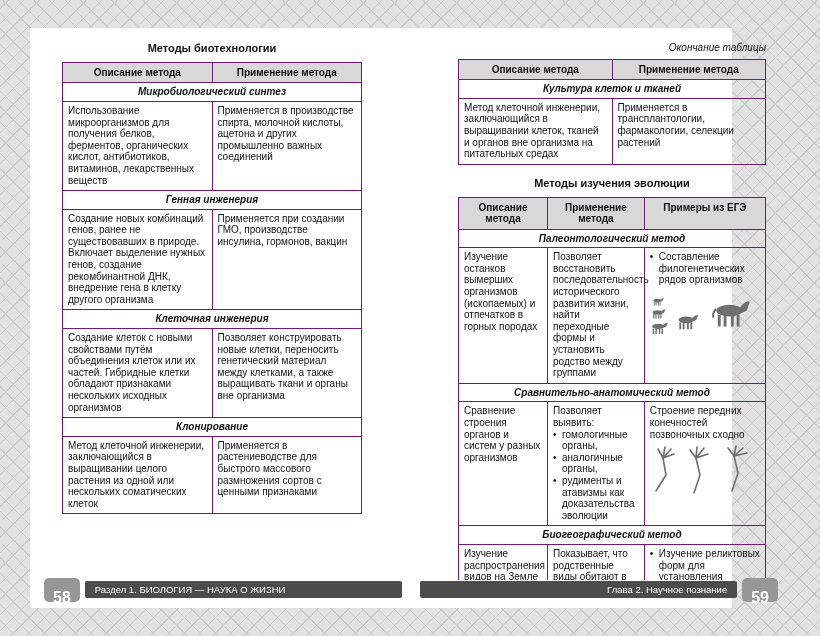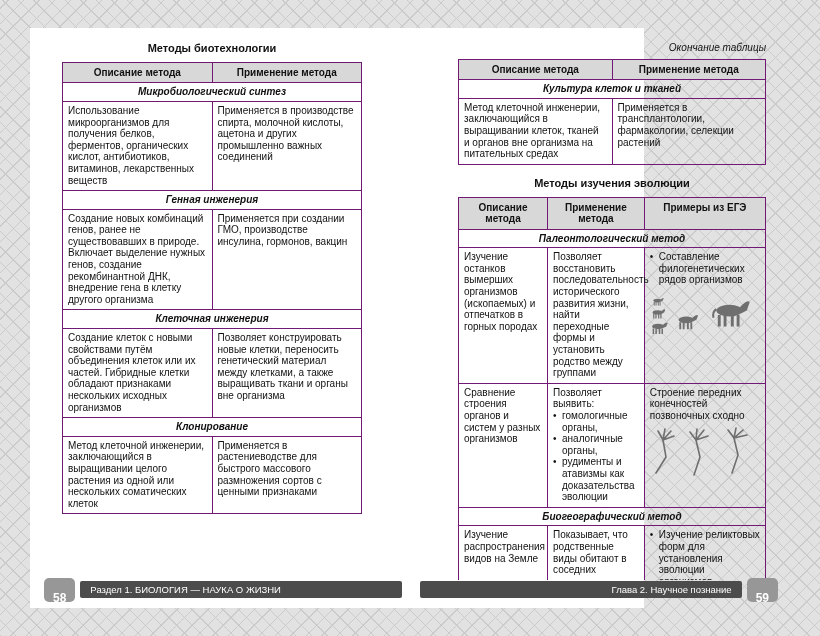--- a/index.html
+++ b/index.html
@@ -2,40 +2,40 @@
 <html lang="ru"><head>
 <meta charset="utf-8">
 <style>
   *{box-sizing:border-box;margin:0;padding:0}
   html,body{width:820px;height:636px}
   body{font-family:"Liberation Sans","DejaVu Sans",sans-serif;overflow:hidden;color:#111}
   .bg{position:relative;width:820px;height:636px;background-color:#e2e2e2;
       background-image:
         repeating-linear-gradient(45deg,#cbcbcb 0 1px,transparent 1px 11px),
         repeating-linear-gradient(-45deg,#cbcbcb 0 1px,transparent 1px 11px);}
-  .spread{position:absolute;left:30px;top:28px;width:614px;height:580px;background:#fff}
+  .spread{position:absolute;left:30px;top:28px;width:702px;height:580px;background:#fff}
   .col{position:absolute;font-size:10px;line-height:1.16}
   .col-left{left:32px;top:14px;width:300px;height:538px;overflow:hidden}
   .col-right{left:428px;top:14px;width:308px;height:538px;overflow:hidden}
   .tbl-title{font-size:11px;font-weight:bold;text-align:center;margin-bottom:7px}
   .note{font-style:italic;text-align:right;font-size:10px;margin-bottom:5px}
   table{border-collapse:collapse;width:100%;table-layout:fixed;border:1.5px solid #222}
   th,td{border:1px solid #701a75;vertical-align:top;padding:3px 5px 4px;font-size:10px;line-height:1.16;text-align:left}
   th{background:#d8d8d8;text-align:center;font-weight:bold;padding:4px 2px}
   td.sec{text-align:center;font-weight:bold;font-style:italic;padding:3px 2px}
   .ev-title{font-size:11px;font-weight:bold;text-align:center;margin:12px 0 7px}
   .brow{display:flex}
   .brow .mark{width:9px;flex:0 0 9px}
   .ill{display:block;margin:5px auto 0}
   .footer{position:absolute;top:553px;display:flex;align-items:center;gap:5px;height:17px}
   .footer-left{left:14px;width:358px}
   .footer-right{left:390px;width:358px}
   .bar{flex:1;background:#4c4c4c;color:#fff;font-weight:normal;font-size:9.5px;line-height:17px;height:17px;padding:0 10px;border-radius:2px;white-space:nowrap;overflow:hidden}
   .bar.right{text-align:right}
-  .badge{background:#979797;color:#fff;font-weight:bold;font-size:12px;line-height:16px;height:16px;padding:12px 9px;border-radius:5px}
+  .badge{background:#979797;color:#fff;font-weight:bold;font-size:16px;line-height:16px;height:16px;padding:12px 9px;border-radius:5px}
 </style>
 </head>
 <body>
 
 <div class="bg">
   <div class="spread">
 
     <div class="col col-left">
       <div class="tbl-title">Методы биотехнологии</div>
 
@@ -158,20 +158,23 @@
                     <ellipse cx="12" cy="8" rx="9" ry="4" stroke="none"></ellipse>
                     <path d="M19 6 Q24 0 26 2 L24 8 L20 10 Z" stroke="none"></path>
                     <path d="M5 11 V19 M9 11 V19 M14 11 V19 M18 11 V19" stroke-width="2" fill="none"></path>
                     <path d="M3 7 Q0 9 1 13" stroke-width="1.4" fill="none"></path>
                   </g>
                 </g>
               </svg>
             </td>
           </tr>
 
+          <tr>
+            <td class="sec" colspan="3">Сравнительно-анатомический метод</td>
+          </tr>
           <tr>
             <td>Сравнение строения органов и систем у разных организмов</td>
             <td>
               <div>Позволяет выявить:</div>
               <div class="brow">
                 <span class="mark">•</span>
                 <span>гомологичные органы,</span>
               </div>
               <div class="brow">
                 <span class="mark">•</span>

